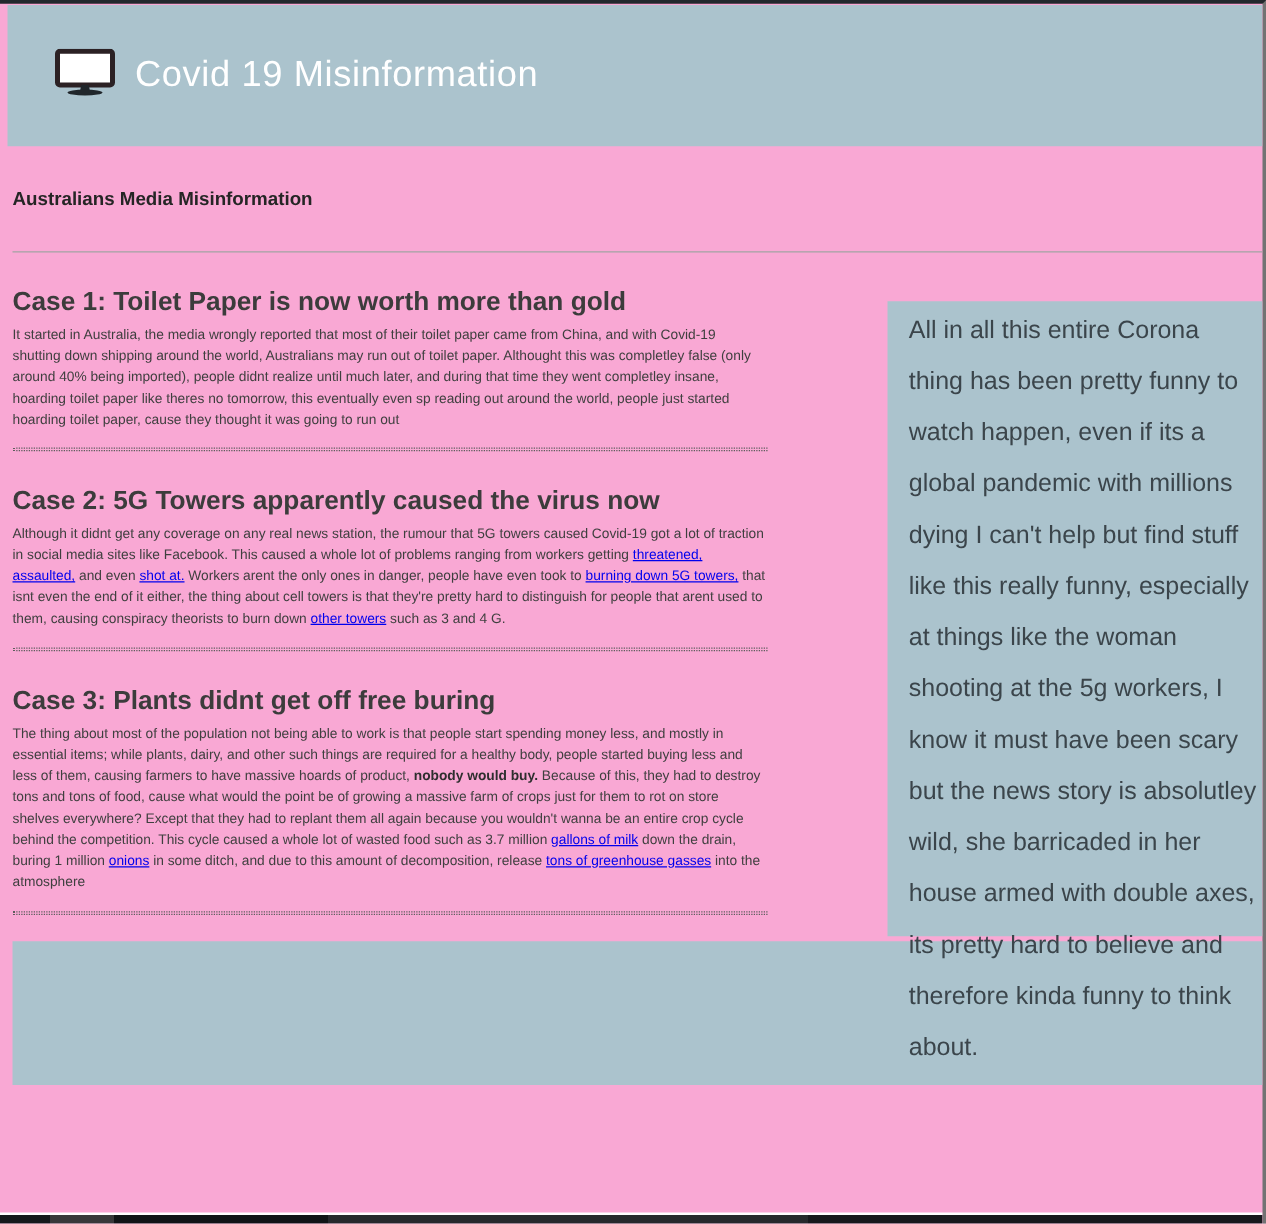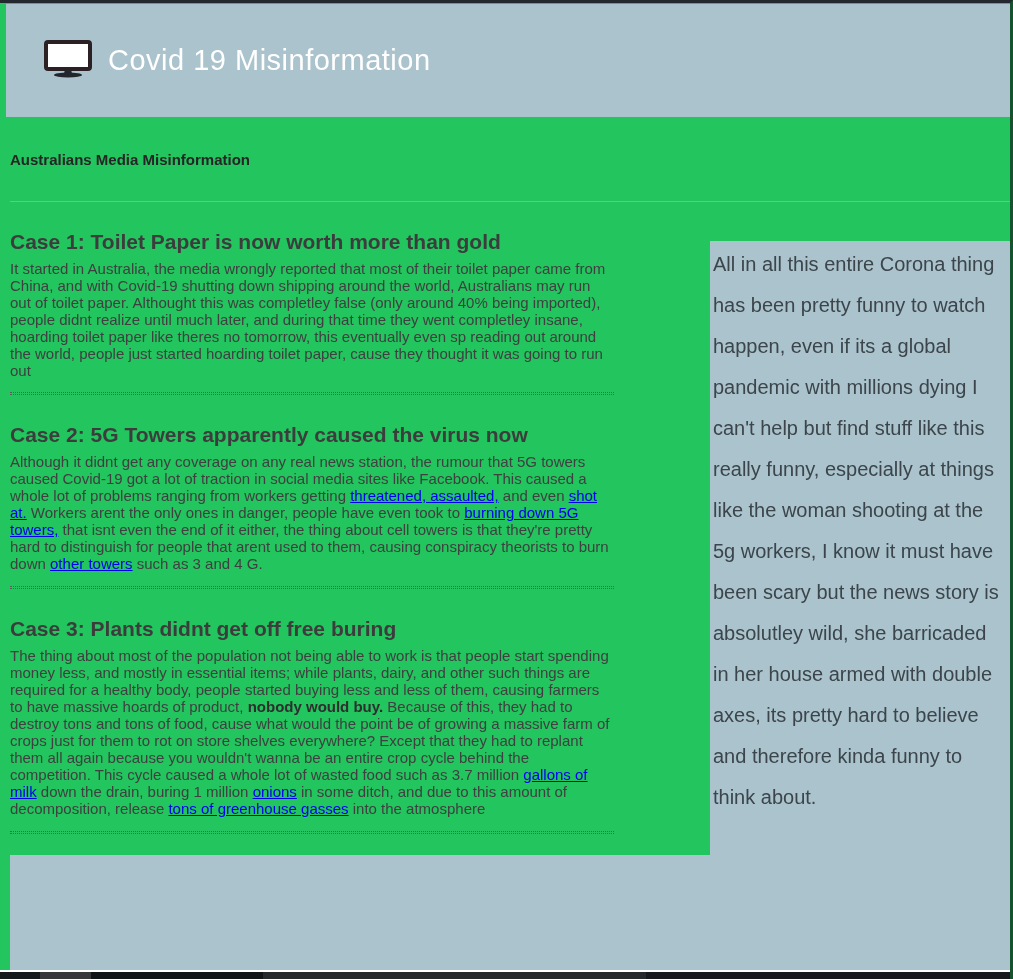--- a/index.html
+++ b/index.html
@@ -4,23 +4,23 @@
 <style>
   * { box-sizing: border-box; }
   html, body { margin: 0; padding: 0; background: #ffffff; }
   body { font-family: "Liberation Sans", sans-serif; }
 
   .frame {
     position: relative;
     width: 1013px;
     height: 979px;
     overflow: hidden;
-    background: #22c55e;
+    background: #f9a8d4;
     border-top: 3px solid #22282d;
-    border-right: 3px solid #14532d;
+    border-right: 3px solid #737373;
   }
 
   
   .banner {
     margin: 1px 0 0 6px;
     height: 113px;
     background: #abc3cd;
     display: flex;
     align-items: center;
     padding-left: 38px;
@@ -54,21 +54,21 @@
   .main-col { width: 604px; }
 
   .case-heading {
     font-size: 21px;
     font-weight: 700;
     color: #3c3c3c;
     margin: 28px 0 6px 0;
     line-height: 24px;
   }
   .case-para {
-    font-size: 15px;
+    font-size: 11px;
     line-height: 17px;
     color: #3f3f3f;
     margin: 0;
   }
   .case-para a.inline-link {
     color: #0000ee;
     font-weight: normal;
     text-decoration: underline;
   }
   .case-para strong { color: #2e2e2e; }
@@ -82,23 +82,23 @@
     background: transparent;
   }
   hr.dotted.first { margin-top: 13px; }
 
   
   .side-note {
     position: absolute;
     left: 710px;
     top: 238px;
     width: 300px;
-    height: 644px;
+    height: 508px;
     background: #abc3cd;
-    padding: 3px 3px 0 3px;
+    padding: 3px 3px 0 17px;
     font-size: 20px;
     line-height: 41px;
     color: #3b454b;
   }
 
   
   .footer-band {
     margin-top: 21px;
     height: 115px;
     width: 100%;

